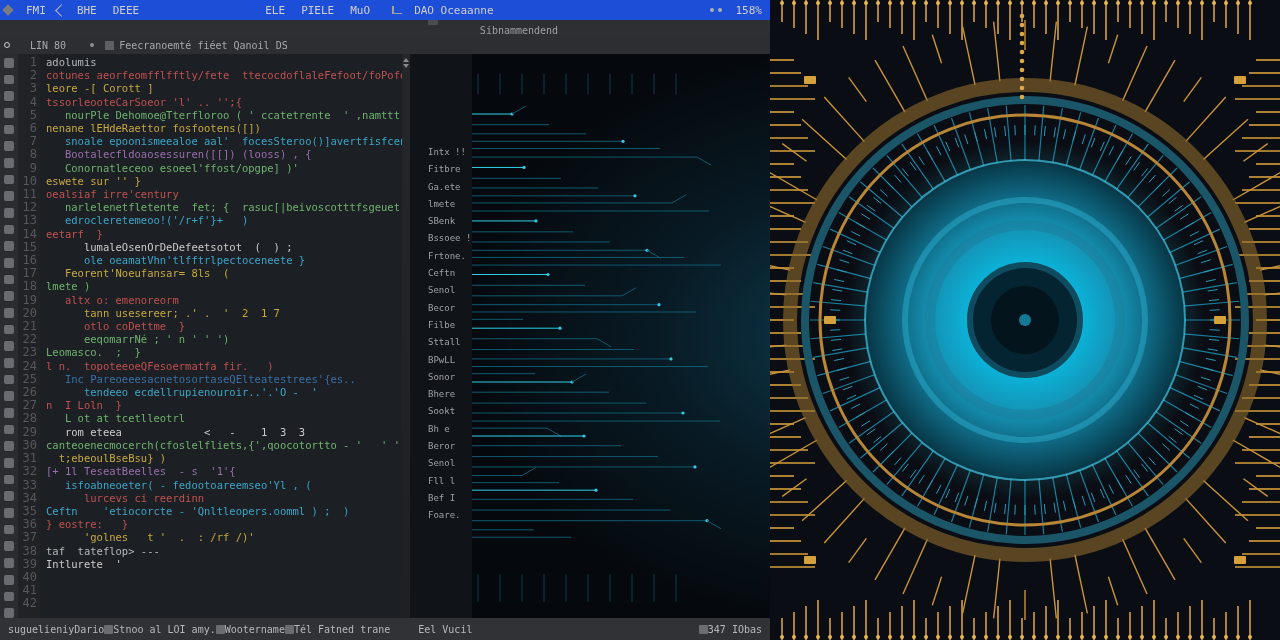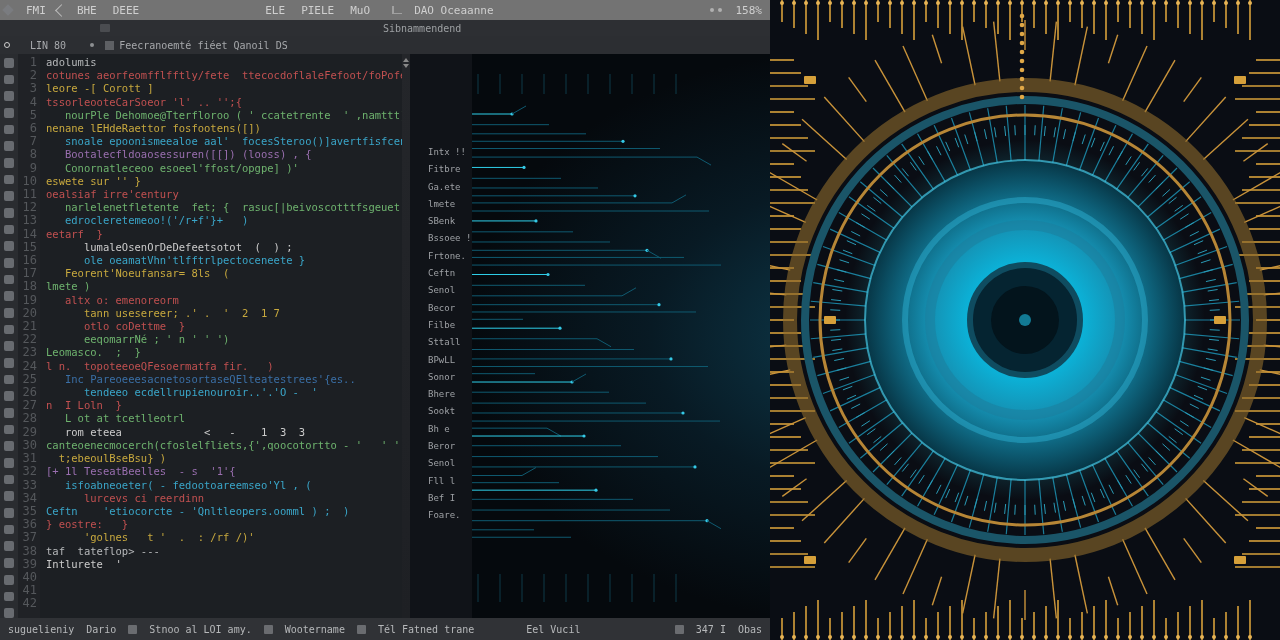--- a/index.html
+++ b/index.html
@@ -1,26 +1,26 @@
 <!DOCTYPE html>
 <html><head>
 <meta charset="utf-8">
 <style>
   * { margin:0; padding:0; box-sizing:border-box; }
   html,body { width:1280px; height:640px; overflow:hidden; background:#212428; font-family:Consolas,Menlo,monospace; font-size:11px; color:#b6b8ba; }
   
-  #menu-bar { position:absolute; left:0; top:0; width:770px; height:20px; background:#737373; display:flex; align-items:center; color:#cfcfcf; font-size:11px; }
+  #menu-bar { position:absolute; left:0; top:0; width:770px; height:20px; background:#1d4ed8; display:flex; align-items:center; color:#cfcfcf; font-size:11px; }
   #menu-bar .diamond { width:8px;height:8px;background:#7a7c80;transform:rotate(45deg);margin:0 6px 0 4px; }
   #menu-bar .nav { width:9px;height:9px;border-left:1.5px solid #bdbdbd;border-bottom:1.5px solid #bdbdbd;transform:rotate(45deg);margin:0 3px; }
   #menu-bar span.item { margin:0 8px; }
   #menu-bar .spacer { flex:1; }
   #menu-bar .dotgrp { display:flex;gap:4px;margin-right:6px; }
   #menu-bar .dotgrp i{width:4px;height:4px;border-radius:50%;background:#b0b0b0;display:block;}
   
-  #sub-bar { position:absolute; left:0; top:20px; width:770px; height:16px; background:#2d2f33; display:flex; align-items:center; color:#9da0a3; font-size:10px; }
+  #sub-bar { position:absolute; left:0; top:20px; width:770px; height:16px; background:#2d2f33; display:flex; align-items:center; color:#9da0a3; font-size:10px;flex-direction:column; }
   #sub-bar .mini{width:10px;height:8px;background:#4a4c50;border-radius:1px;margin:0 5px 0 100px;}
   #sub-bar span{margin-left:268px;}
   
   #path-bar { position:absolute; left:0; top:36px; width:770px; height:18px; background:#2c2e32; display:flex; align-items:center; font-size:10px; color:#a6a8ab; }
   #path-bar .bullet{width:6px;height:6px;border:1.5px solid #cfcfcf;border-radius:50%;margin:0 6px 0 4px;}
   #path-bar .dot{width:4px;height:4px;background:#8d8f92;border-radius:50%;margin:0 6px;}
   #path-bar .ico{width:9px;height:9px;background:#5e6064;margin:0 5px;}
   
   #activity-bar { position:absolute; left:0; top:54px; width:18px; height:564px; background:#2a2c30; display:flex; flex-direction:column; align-items:center; padding-top:4px; gap:7px; }
   #activity-bar i { width:10px;height:10px;background:#686b70;border-radius:2px;display:block; }
@@ -46,21 +46,21 @@
   
   #label-col { position:absolute; left:410px; top:54px; width:62px; height:564px; background:#101318; color:#9ea1a5; font-size:9px; line-height:17.3px; padding:90px 0 16px 18px; }
   #label-col span{display:block;white-space:nowrap;}
   
   #circuit { position:absolute; left:472px; top:54px; width:298px; height:564px; background:radial-gradient(ellipse at 130% 50%, #0d3a4c 0%, #081a24 38%, #05090d 72%); overflow:hidden; }
   #circuit svg { position:absolute; left:0; top:0; }
   
   #graphic { position:absolute; left:770px; top:0; width:510px; height:640px; background:#0a0c12; overflow:hidden; }
   #graphic svg { display:block; }
   
-  #status { position:absolute; left:0; top:618px; width:770px; height:22px; background:#303236; display:flex; align-items:center; font-size:10px; color:#b6b8ba; gap:12px; padding:0 8px; }
+  #status { position:absolute; left:0; top:618px; width:770px; height:22px; background:#303236; display:flex; align-items:center; font-size:10px; color:#b6b8ba; padding:0 8px; }
   #status .sq{width:9px;height:9px;background:#6a6c70;border-radius:1px;}
   #status .spacer{flex:1;}
 </style>
 </head>
 <body>
 
 <div id="menu-bar">
   <div class="diamond"></div>
   <span class="item">FMI</span>
   <div class="nav"></div>

